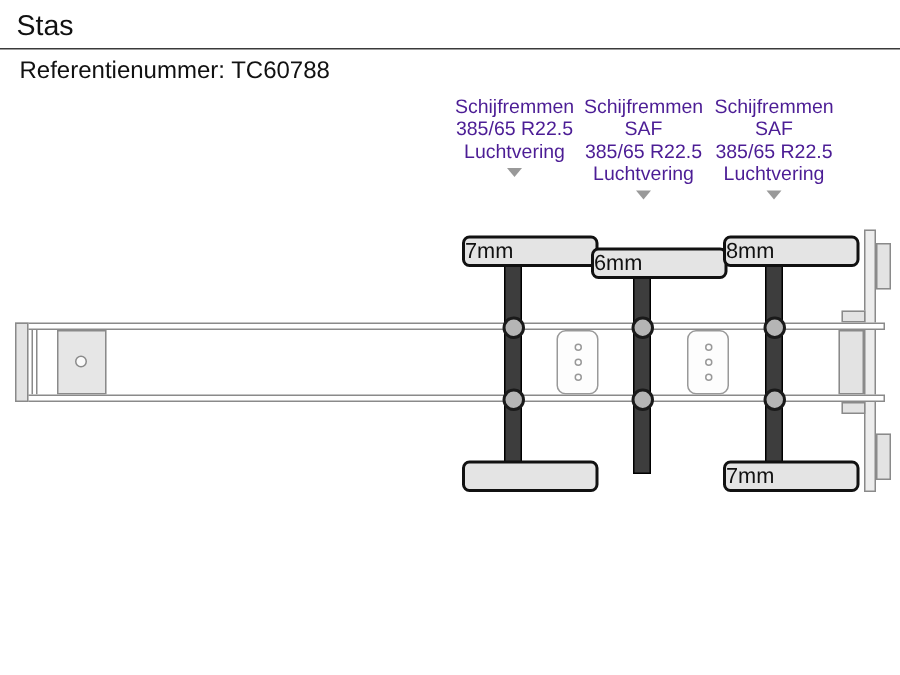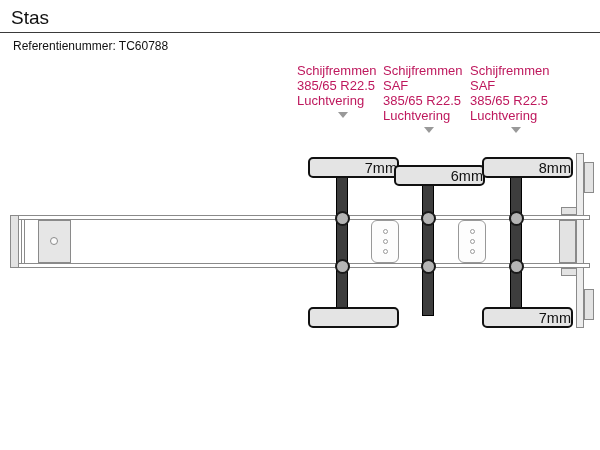--- a/index.html
+++ b/index.html
@@ -3,43 +3,43 @@
 <meta charset="utf-8">
 <style>
   html,body{margin:0;padding:0;background:#fff;}
   .page{
     position:relative;width:600px;height:450px;background:#ffffff;overflow:hidden;
     font-family:"Liberation Sans",sans-serif;color:#1a1a1a;
   }
   
   .title{position:absolute;left:11px;top:7px;font-size:19px;color:#111;}
   .rule{position:absolute;left:0;top:32px;width:600px;height:1px;background:#3a3a3a;}
-  .ref{position:absolute;left:13px;top:39px;font-size:12px;color:#111;}
+  .ref{position:absolute;left:13px;top:39px;font-size:16px;color:#111;}
   
-  .spec-col{position:absolute;top:63px;width:92px;text-align:left;font-size:13px;line-height:15px;color:#be185d;}
+  .spec-col{position:absolute;top:63px;width:92px;text-align:center;font-size:13px;line-height:15px;color:#4c1d95;}
   .arrow-down{width:0;height:0;border-left:5px solid transparent;border-right:5px solid transparent;
     border-top:6px solid #999;margin:4px auto 0;}
   
   .flange{position:absolute;left:10px;width:580px;height:5px;background:#fff;border:1px solid #8a8a8a;box-sizing:border-box;z-index:3;}
   .end-plate{position:absolute;left:10px;top:215px;width:9px;height:53px;background:#e3e3e3;border:1px solid #8a8a8a;box-sizing:border-box;z-index:4;}
   .beam-divider{position:absolute;left:21px;top:220px;width:4px;height:43px;background:#fff;border-left:1px solid #8a8a8a;border-right:1px solid #8a8a8a;box-sizing:border-box;z-index:2;}
   .kingpin-block{position:absolute;left:38px;top:220px;width:33px;height:43px;background:#e6e6e6;border:1px solid #8a8a8a;box-sizing:border-box;z-index:2;}
   .kingpin-circle{position:absolute;left:50px;top:237px;width:8px;height:8px;border-radius:50%;background:#fafafa;border:1px solid #8a8a8a;box-sizing:border-box;z-index:2;}
   .stiffener{position:absolute;top:220px;width:28px;height:43px;background:#fdfdfd;border:1px solid #999;border-radius:6px;box-sizing:border-box;z-index:2;}
   .hole{position:absolute;width:5px;height:5px;border-radius:50%;background:#fff;border:1px solid #999;box-sizing:border-box;z-index:2;}
   
   .rear-bar{position:absolute;left:576px;top:153px;width:8px;height:175px;background:#ededed;border:1px solid #8a8a8a;box-sizing:border-box;z-index:2;}
   .rear-block{position:absolute;left:559px;top:220px;width:17px;height:43px;background:#e3e3e3;border:1px solid #8a8a8a;box-sizing:border-box;z-index:2;}
   .rear-bracket{position:absolute;left:561px;width:16px;height:8px;background:#e3e3e3;border:1px solid #8a8a8a;box-sizing:border-box;z-index:2;}
   .rear-tab{position:absolute;left:584px;width:10px;height:31px;background:#e3e3e3;border:1px solid #8a8a8a;box-sizing:border-box;z-index:2;}
   
   .axle-bar{position:absolute;top:170px;width:12px;height:146px;background:#3d3d3d;border:1px solid #000;box-sizing:border-box;z-index:4;}
   .hub{position:absolute;width:15px;height:15px;border-radius:50%;background:#b5b5b5;border:2px solid #1a1a1a;box-sizing:border-box;z-index:5;}
   .tread-box{position:absolute;width:91px;height:21px;background:#e4e4e4;border:2px solid #111;border-radius:5px;box-sizing:border-box;
-    display:flex;align-items:center;justify-content:flex-end;font-size:14.5px;color:#111;z-index:6;padding-left:32px;}
+    display:flex;align-items:center;justify-content:flex-start;font-size:14.5px;color:#111;z-index:6;}
 </style>
 </head>
 <body>
 
 <div class="page">
 
   <div class="title">Stas</div>
   <div class="rule"></div>
   <div class="ref">Referentienummer: TC60788</div>
 

